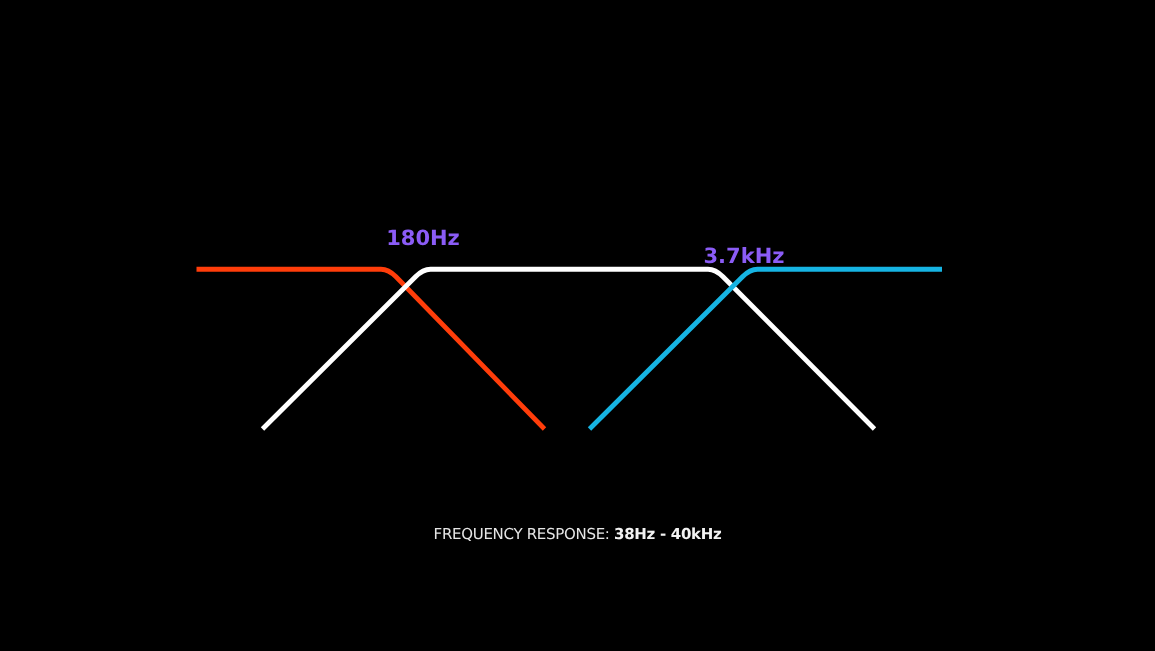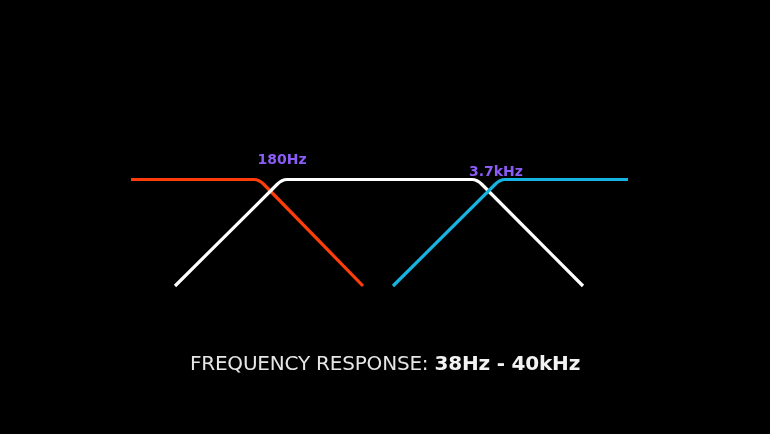--- a/index.html
+++ b/index.html
@@ -1,19 +1,19 @@
 <!DOCTYPE html>
 <html><head>
   <meta charset="utf-8">
   <style>
     html, body { margin: 0; padding: 0; background: #000; }
     body { width: 770px; height: 434px; position: relative; overflow: hidden; font-family: "DejaVu Sans", sans-serif; }
     svg.diagram { position: absolute; left: 0; top: 0; }
     .label { position: absolute; color: #8b5cf6; font-size: 14px; font-weight: bold; transform: translateX(-50%); white-space: nowrap; margin-left: 12px; }
-    .caption { position: absolute; left: 385px; top: 351px; transform: translateX(-50%); color: #e6e6e6; font-size: 20px; white-space: nowrap; letter-spacing: -0.2px; }
+    .caption { position: absolute; left: 385px; top: 351px; transform: translateX(-50%); color: #e6e6e6; font-size: 10px; white-space: nowrap; letter-spacing: -0.2px; }
     .caption b { font-weight: bold; color: #f2f2f2; }
   </style>
 </head>
 <body>
 
 <svg class="diagram" width="770" height="434" viewBox="0 0 770 434">
   <path id="curve-woofer" fill="none" stroke-width="3.2" stroke-linecap="butt" d="M131,179.5 L254,179.5 Q259,179.5 264,184.5 L363,286" stroke="#ff3d0a"></path>
   <path id="curve-midrange" fill="none" stroke-width="3.2" stroke-linecap="butt" d="M175,286 L277,184.5 Q282,179.5 287,179.5 L472,179.5 Q477,179.5 482,184.5 L583,286" stroke="#ffffff"></path>
   <path id="curve-tweeter" fill="none" stroke-width="3.2" stroke-linecap="butt" d="M393,286 L495,184.5 Q500,179.5 505,179.5 L628,179.5" stroke="#16b4e3"></path>
 </svg>

